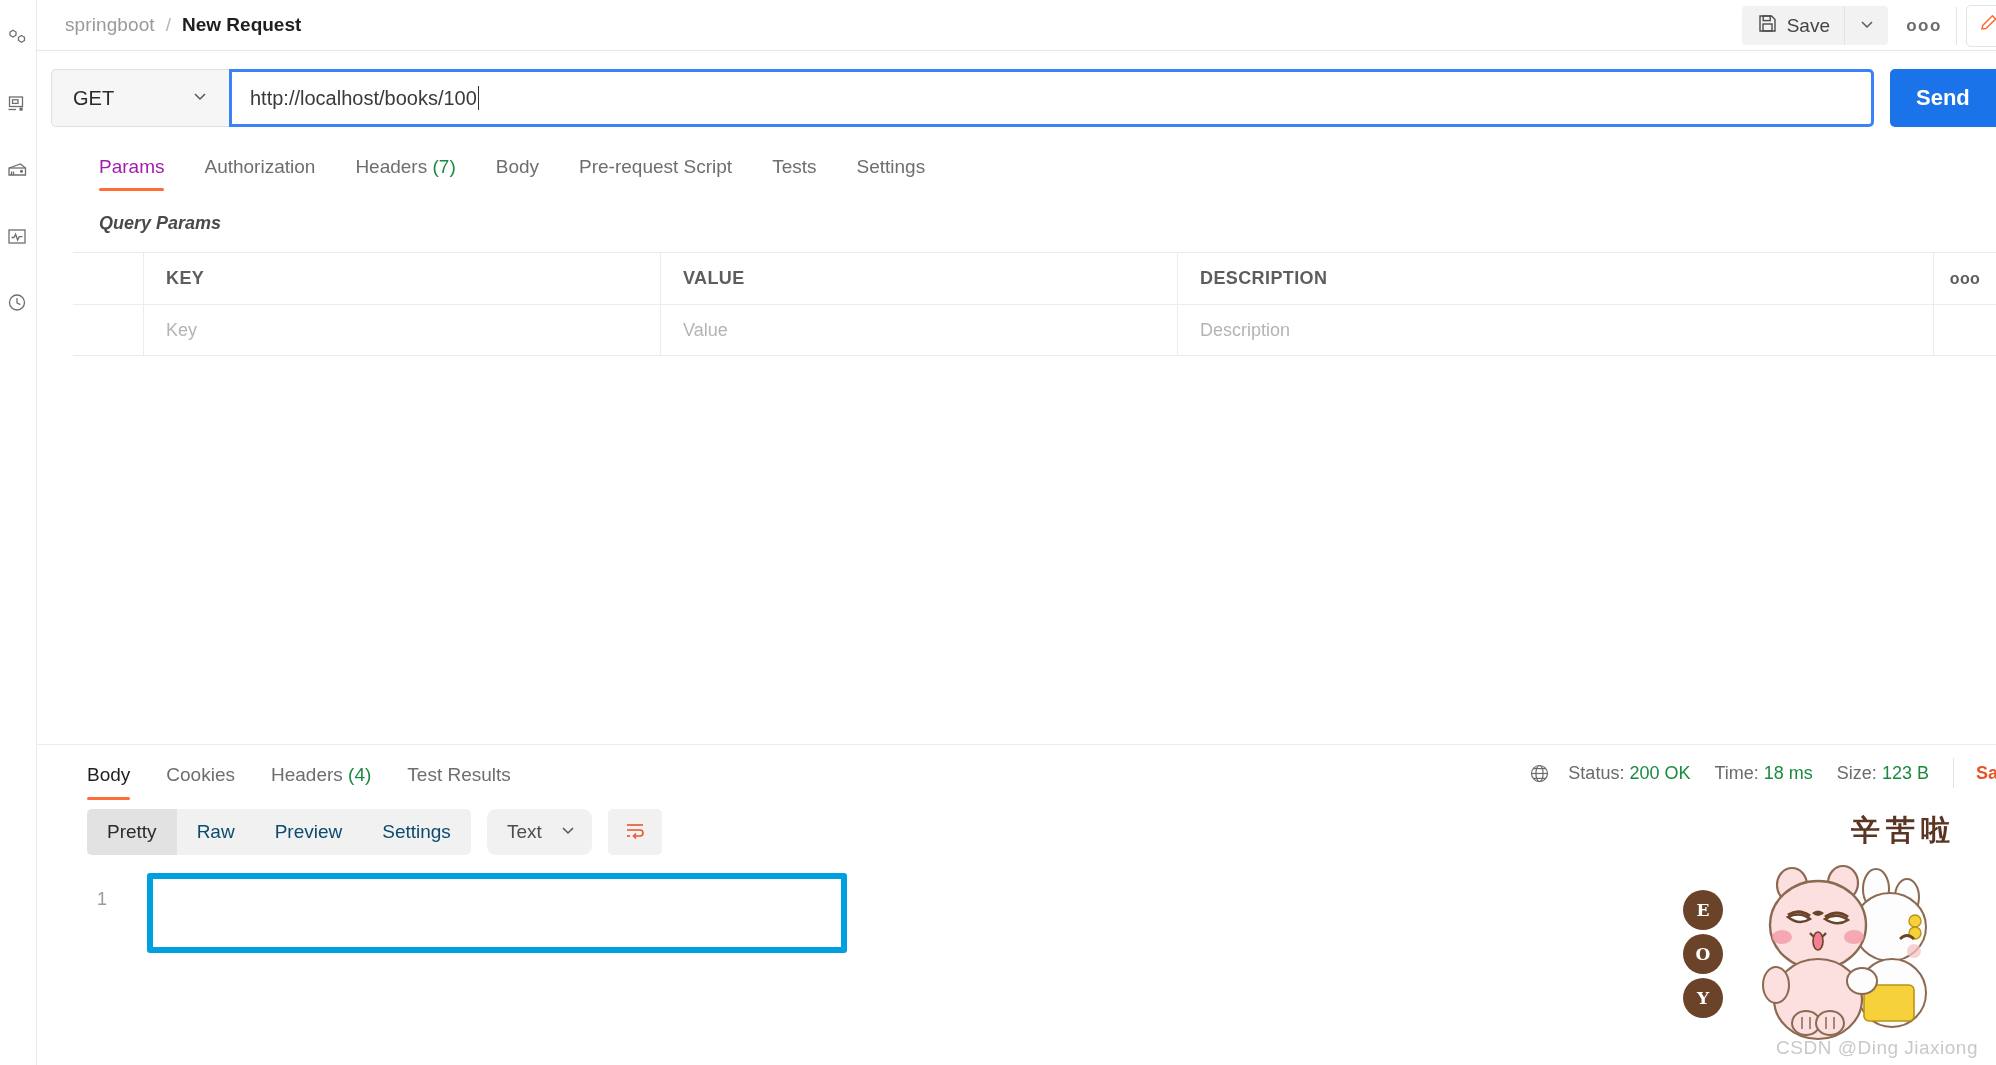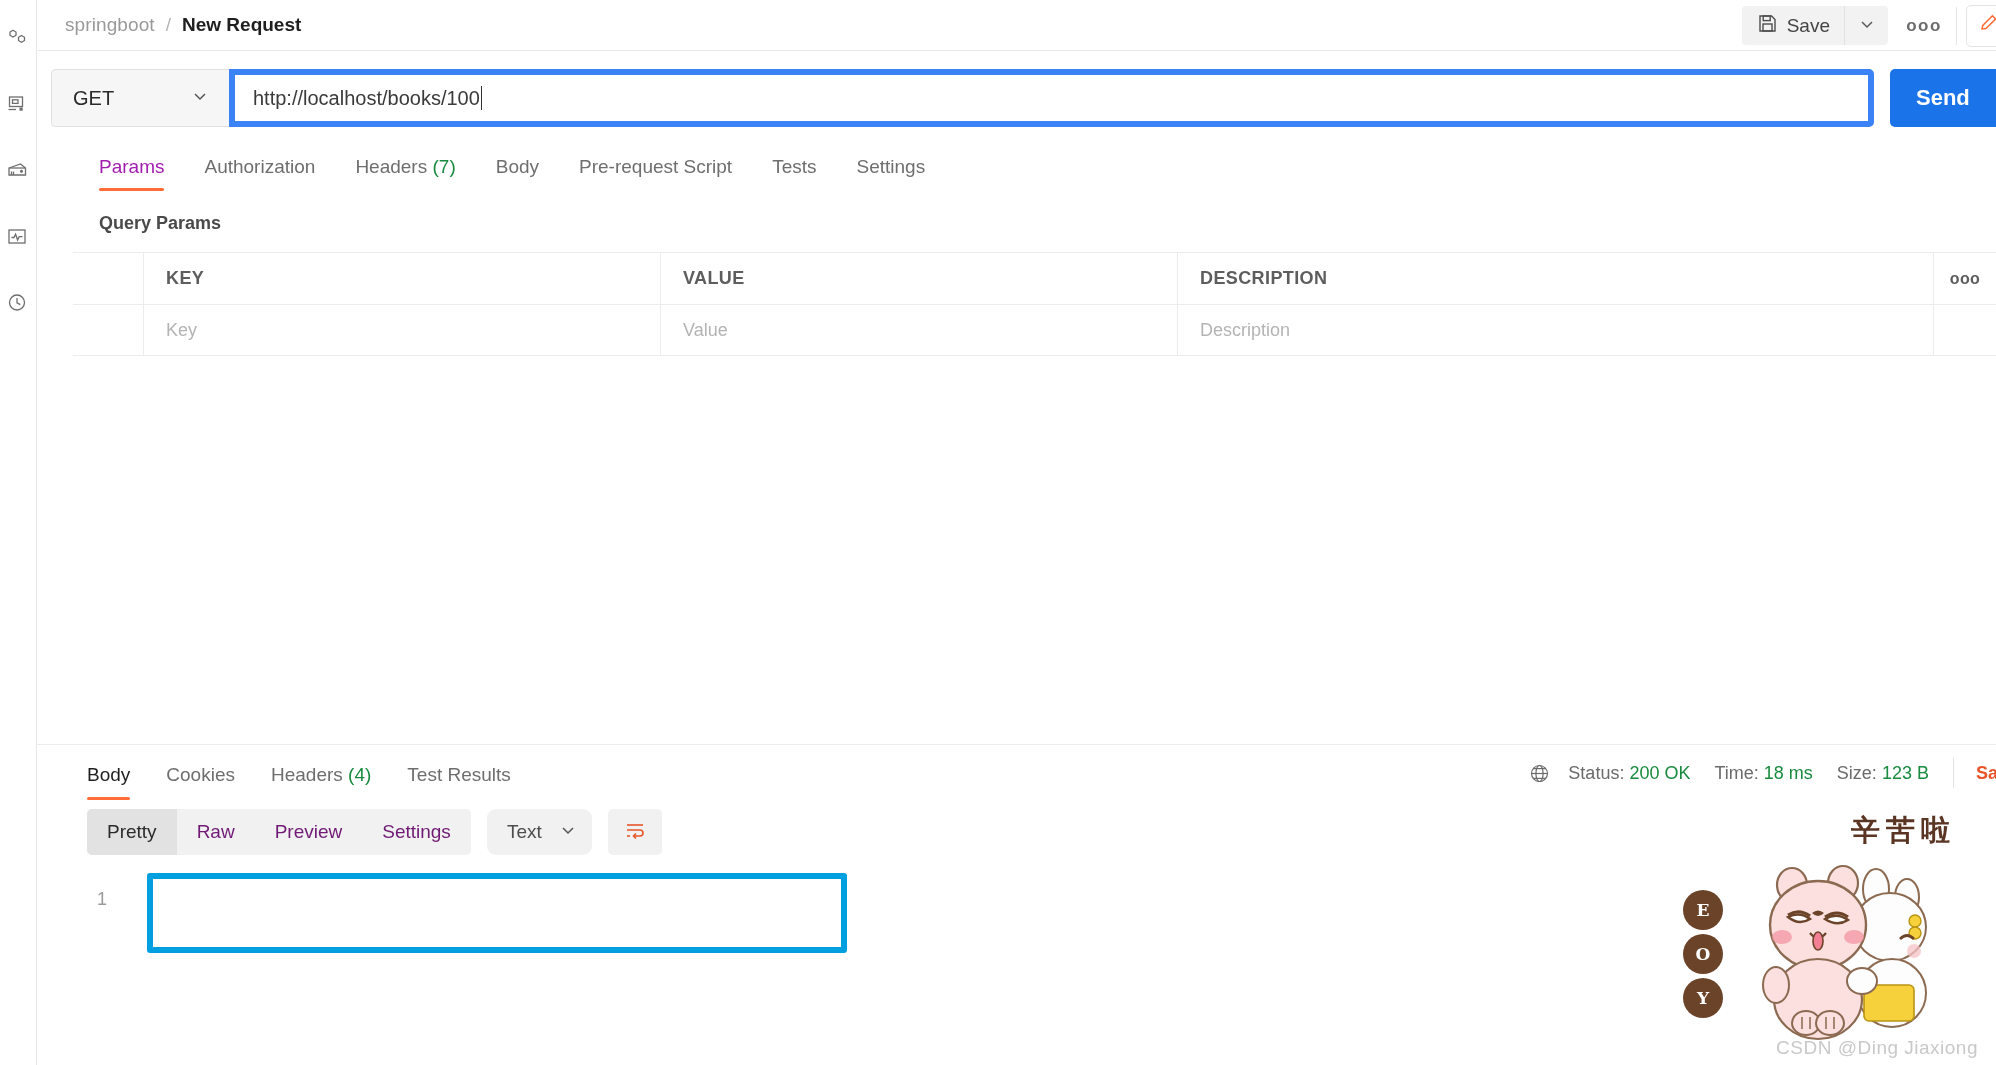--- a/index.html
+++ b/index.html
@@ -97,21 +97,21 @@
     border: 1px solid #e0e0e0; border-right: none;
     border-radius: 5px 0 0 5px;
     display: flex; align-items: center; justify-content: space-between;
     padding: 0 18px 0 21px;
     cursor: pointer;
   }
   .method-label { font-size: 20px; color: #2b2b2b; }
   .url-input {
     flex: 1 1 auto; height: 58px;
     background: #fff;
-    border: 6px solid #3b82f6;
+    border: 3px solid #3b82f6;
     border-radius: 0 5px 5px 0;
     display: flex; align-items: center;
     padding: 0 18px;
     font-size: 20px; color: #3a3a3a;
     min-width: 0;
     cursor: text;
   }
   .url-text { white-space: nowrap; }
   .caret {
     display: inline-block; width: 1px; height: 24px;
@@ -150,20 +150,21 @@
     height: 3px; background: #ff6c37; border-radius: 2px;
   }
   .req-tab:first-child.active::after { left: 26px; right: 20px; }
   .tab-count { color: #1a8a3f; }
 
   
   .qp-label {
     font-size: 18px; color: #4a4a4a; font-weight: bold;
     padding: 22px 11px 18px 62px;
     flex: 0 0 auto;
+    font-style: italic;
   }
   .params-table {
     border-top: 1px solid #ececec;
     border-bottom: 1px solid #ececec;
     flex: 0 0 auto;
     margin-left: 36px;
   }
   .ptr { display: flex; height: 51px; align-items: stretch; }
   .ptr + .ptr { border-top: 1px solid #ececec; }
   .pcell {
@@ -229,21 +230,21 @@
     display: flex; align-items: center;
     padding: 8px 0 0 50px; gap: 16px;
   }
   .seg {
     display: flex; align-items: center;
     background: #f1f1f1; border-radius: 5px; height: 46px;
     overflow: hidden;
   }
   .seg-item {
     height: 46px; display: flex; align-items: center;
-    padding: 0 20px; font-size: 19px; color: #701a75; cursor: pointer;
+    padding: 0 20px; font-size: 19px; color: #0c4a6e; cursor: pointer;
   }
   .seg-item.active { background: #e2e2e2; color: #2b2b2b; }
   .type-sel {
     display: flex; align-items: center; gap: 16px;
     background: #f1f1f1; border-radius: 9px; height: 46px;
     padding: 0 14px 0 20px; cursor: pointer;
   }
   .type-sel .lbl { font-size: 19px; color: #4d4d4d; }
   .wrap-btn {
     width: 54px; height: 46px;

